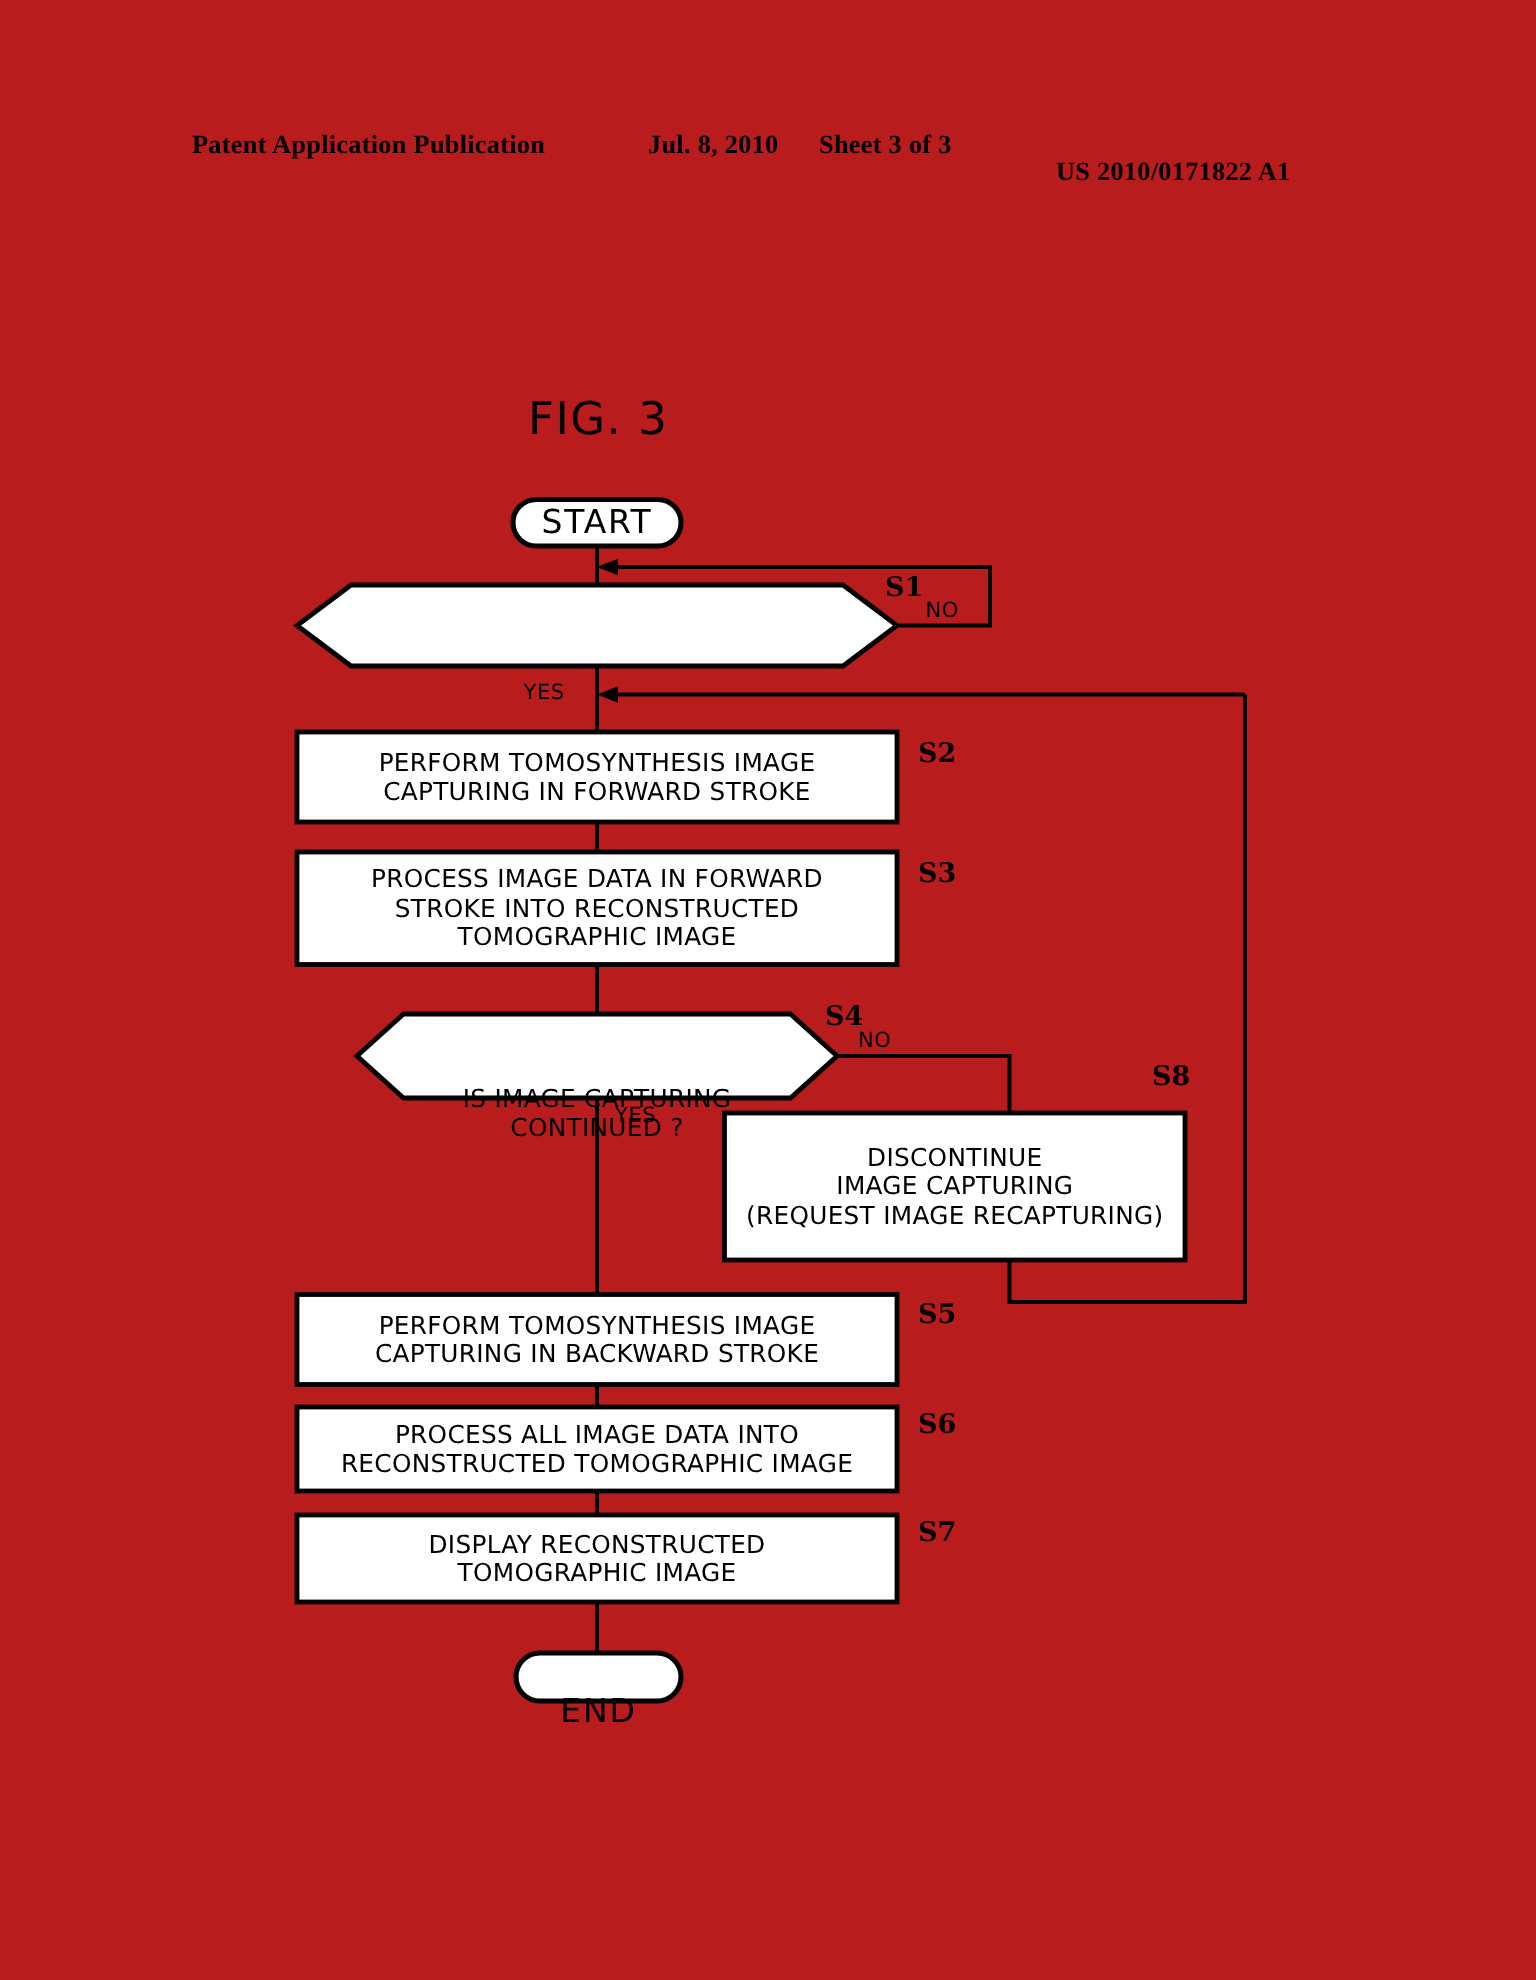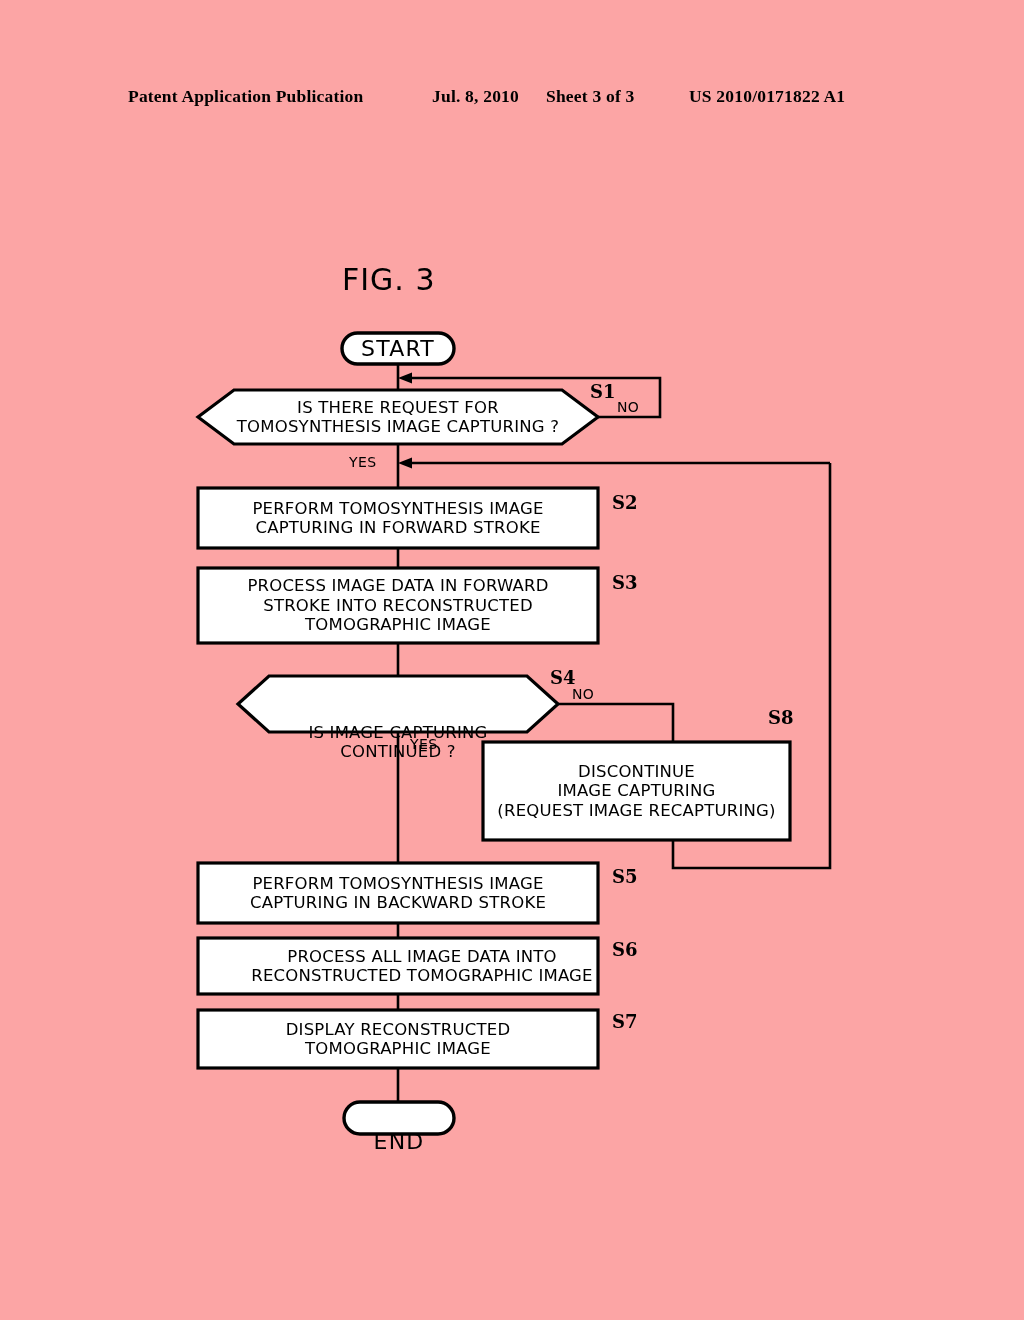--- a/index.html
+++ b/index.html
@@ -4,21 +4,21 @@
 <style>
   html, body {
     margin: 0;
     padding: 0;
     background: #ffffff;
   }
   #page {
     position: relative;
     width: 1024px;
     height: 1320px;
-    background: #fca5a5;
+    background: #b91c1c;
     overflow: hidden;
     font-family: "Liberation Sans", sans-serif;
   }
 
   
   #header {
     position: absolute;
     left: 0;
     top: 86px;
     width: 1024px;
@@ -27,26 +27,26 @@
     align-items: baseline;
     font-family: "Liberation Serif", serif;
     font-weight: bold;
     font-size: 17.5px;
     color: #000;
     letter-spacing: 0.2px;
   }
   #header .h-pub   { position: absolute; left: 128px; white-space: nowrap; }
   #header .h-date  { position: absolute; left: 432px; white-space: nowrap; }
   #header .h-sheet { position: absolute; left: 546px; white-space: nowrap; }
-  #header .h-num   { position: absolute; left: 689px; white-space: nowrap; }
+  #header .h-num   { position: absolute; left: 704px; white-space: nowrap; margin-top: 18px; }
 
   
   #fig-title {
     position: absolute;
-    left: 342px;
+    left: 352px;
     top: 262px;
     font-family: "DejaVu Sans", sans-serif;
     font-size: 30px;
     letter-spacing: 1px;
     color: #000;
     white-space: nowrap;
   }
 
   
   #flow {
@@ -174,22 +174,20 @@
 
     <rect class="shape" x="198" y="1010" width="400" height="58"></rect>
 
     <line class="conn" x1="398" y1="1068" x2="398" y2="1102"></line>
 
     <rect class="term" x="344" y="1102" width="110" height="32" rx="16" ry="16"></rect>
   </svg>
 
   <div class="node-text term-label" style="left:342px; top:333px; width:112px; height:31px;">START</div>
 
-  <div class="node-text hexa" style="left:215px; top:392px; width:366px; height:50px;">IS THERE REQUEST FOR
-TOMOSYNTHESIS IMAGE CAPTURING ?</div>
 
   <div class="step-label" style="left:590px; top:381px;">S1</div>
 
   <div class="branch-label" style="left:617px; top:399px;">NO</div>
 
   <div class="branch-label" style="left:349px; top:454px;">YES</div>
 
   <div class="node-text box" style="left:200px; top:490px; width:396px; height:56px;">PERFORM TOMOSYNTHESIS IMAGE
 CAPTURING IN FORWARD STROKE</div>
 
@@ -214,21 +212,21 @@
 IMAGE CAPTURING
 (REQUEST IMAGE RECAPTURING)</div>
 
   <div class="step-label" style="left:768px; top:707px;">S8</div>
 
   <div class="node-text box" style="left:200px; top:865px; width:396px; height:56px;">PERFORM TOMOSYNTHESIS IMAGE
 CAPTURING IN BACKWARD STROKE</div>
 
   <div class="step-label" style="left:612px; top:866px;">S5</div>
 
-  <div class="node-text box" style="left:200px; top:940px; width:396px; height:52px;margin-left:24px;">PROCESS ALL IMAGE DATA INTO
+  <div class="node-text box" style="left:200px; top:940px; width:396px; height:52px;">PROCESS ALL IMAGE DATA INTO
 RECONSTRUCTED TOMOGRAPHIC IMAGE</div>
 
   <div class="step-label" style="left:612px; top:939px;">S6</div>
 
   <div class="node-text box" style="left:200px; top:1012px; width:396px; height:54px;">DISPLAY RECONSTRUCTED
 TOMOGRAPHIC IMAGE</div>
 
   <div class="step-label" style="left:612px; top:1011px;">S7</div>
 
   <div class="node-text term-label" style="left:344px; top:1126px; width:110px; height:32px;">END</div>

